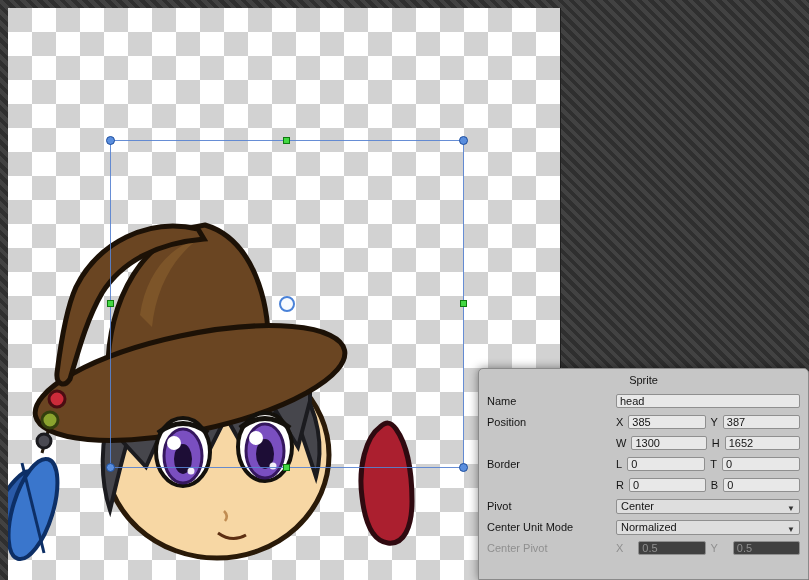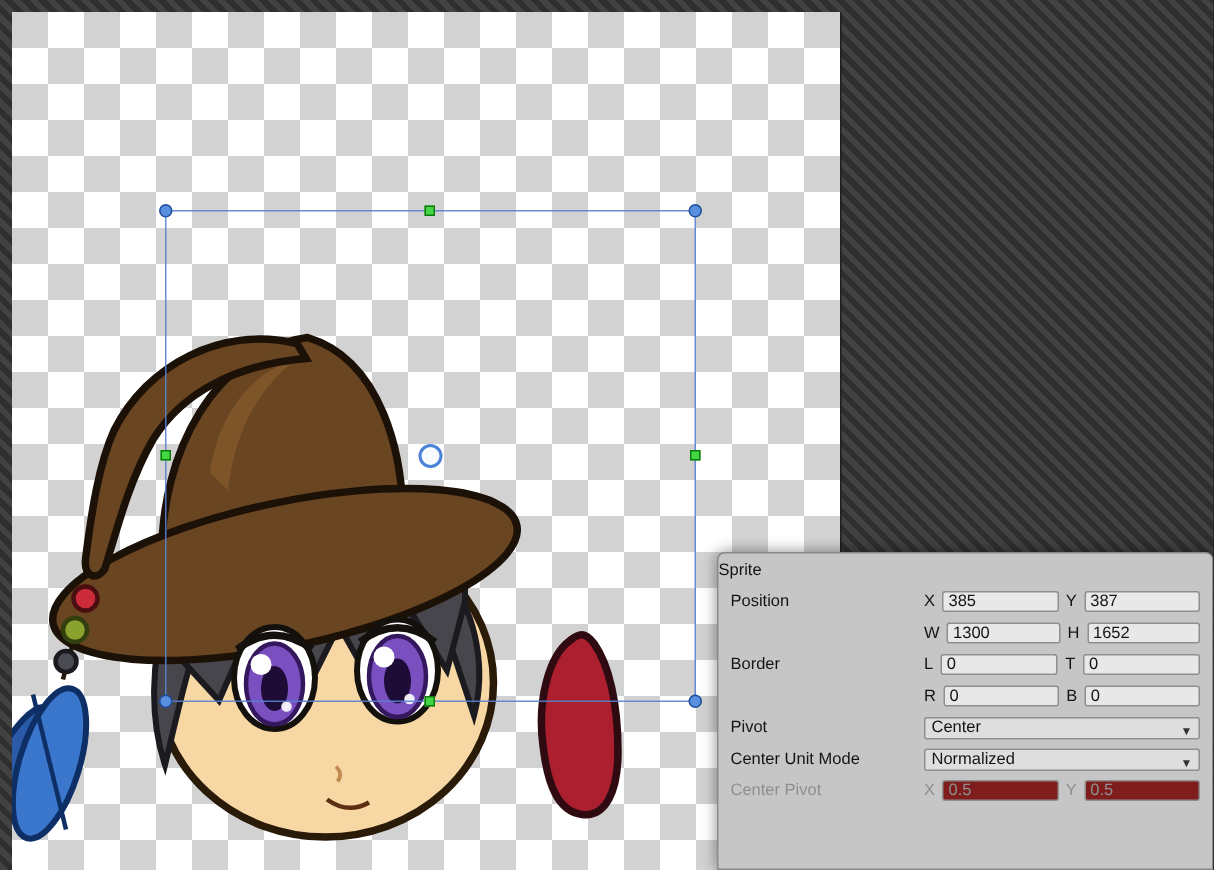--- a/index.html
+++ b/index.html
@@ -54,40 +54,40 @@
   
   .panel {
     position:absolute; left:478px; top:368px; width:331px; height:212px;
     box-sizing:border-box;
     background:#c6c6c6;
     border:1px solid #8a8a8a;
     border-radius:5px 5px 0 0;
     box-shadow:0 0 10px rgba(0,0,0,0.45);
     font-size:11px; color:#141414;
   }
-  .panel-title { text-align:left; height:15px; line-height:15px; margin-top:4px; }
+  .panel-title { text-align:center; height:15px; line-height:15px; margin-top:4px; }
   .row { display:flex; align-items:center; height:16px; margin:5px 8px 0 8px; }
   .lbl { width:129px; flex:none; white-space:nowrap; overflow:hidden; }
   .fields { flex:1; min-width:0; display:flex; align-items:center; gap:5px; }
   .pairlbl { flex:none; }
   .field {
     flex:1; min-width:0; height:14px; line-height:13px;
     background:#e8e8e8; border:1px solid #8f8f8f; border-radius:2px;
     padding:0 3px; box-sizing:border-box;
     white-space:nowrap; overflow:hidden;
   }
   .dropdown {
     flex:1; min-width:0; height:15px; line-height:14px;
     background:#dedede; border:1px solid #8f8f8f; border-radius:2px;
     padding:0 4px; box-sizing:border-box;
     display:flex; align-items:flex-end; justify-content:space-between;
   }
   .dd-arrow { font-size:8px; color:#333; line-height:1; }
   .row.disabled, .row.disabled .pairlbl, .row.disabled .lbl { color:#8f8f8f; }
-  .row.disabled .field { color:#8f8f8f; background:#7f1d1d; }
+  .row.disabled .field { color:#8f8f8f; background:#404040;margin-left:10px; }
 </style>
 </head>
 <body>
 
 <div class="screen">
 
   <div class="canvas">
 
     <svg class="artwork" width="430" height="380" viewBox="0 0 430 380">
       <g>
@@ -148,20 +148,26 @@
       <div class="handle h-mid h-bm"></div>
       <div class="handle h-mid h-lm"></div>
       <div class="handle h-mid h-rm"></div>
       <div class="pivot-ring"></div>
     </div>
   </div>
 
   <div class="panel">
     <div class="panel-title">Sprite</div>
 
+    <div class="row">
+      <div class="lbl">Name</div>
+      <div class="fields">
+        <div class="field">head</div>
+      </div>
+    </div>
 
     <div class="row">
       <div class="lbl">Position</div>
       <div class="fields">
         <span class="pairlbl">X</span>
         <div class="field">385</div>
         <span class="pairlbl">Y</span>
         <div class="field">387</div>
       </div>
     </div>

